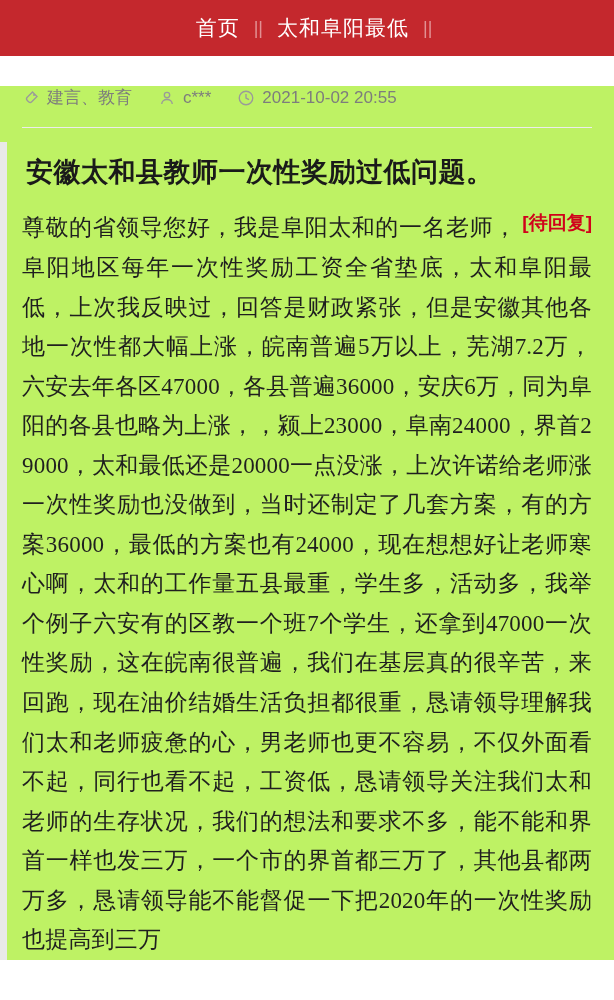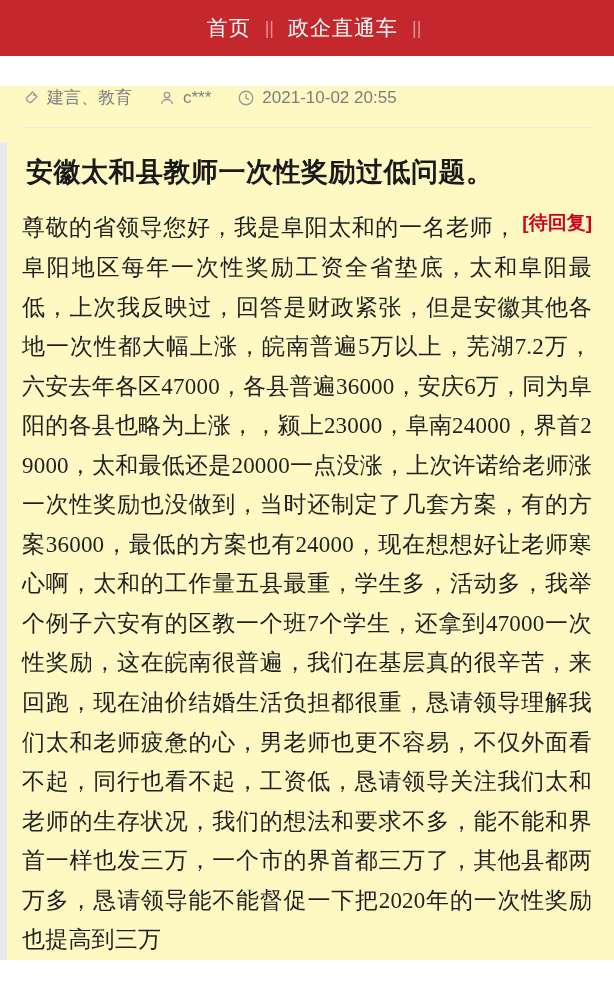--- a/index.html
+++ b/index.html
@@ -38,21 +38,21 @@
   .nav-sep {
     color: #e8a3a5;
     font-size: 18px;
     opacity: .85;
     line-height: 56px;
   }
 
   
   .page {
     position: relative;
-    background: #fef9c3;
+    background: #bef264;
     padding: 0 22px 0 22px;
     box-sizing: border-box;
   }
   
   .left-rail {
     position: absolute;
     left: 0;
     top: 56px;
     bottom: 0;
     width: 7px;
@@ -118,21 +118,21 @@
     margin-top: 2px;
   }
 </style>
 </head>
 <body>
 
 <div class="navbar">
   <span class="nav-item">首页</span>
   <span class="nav-sep">|</span>
   <span class="nav-sep">|</span>
-  <span class="nav-item">政企直通车</span>
+  <span class="nav-item">太和阜阳最低</span>
   <span class="nav-sep">|</span>
   <span class="nav-sep">|</span>
 </div>
 
 <div class="page">
   <div class="left-rail"></div>
 
   <div class="meta">
     <span class="grp">
       <span class="ico">

